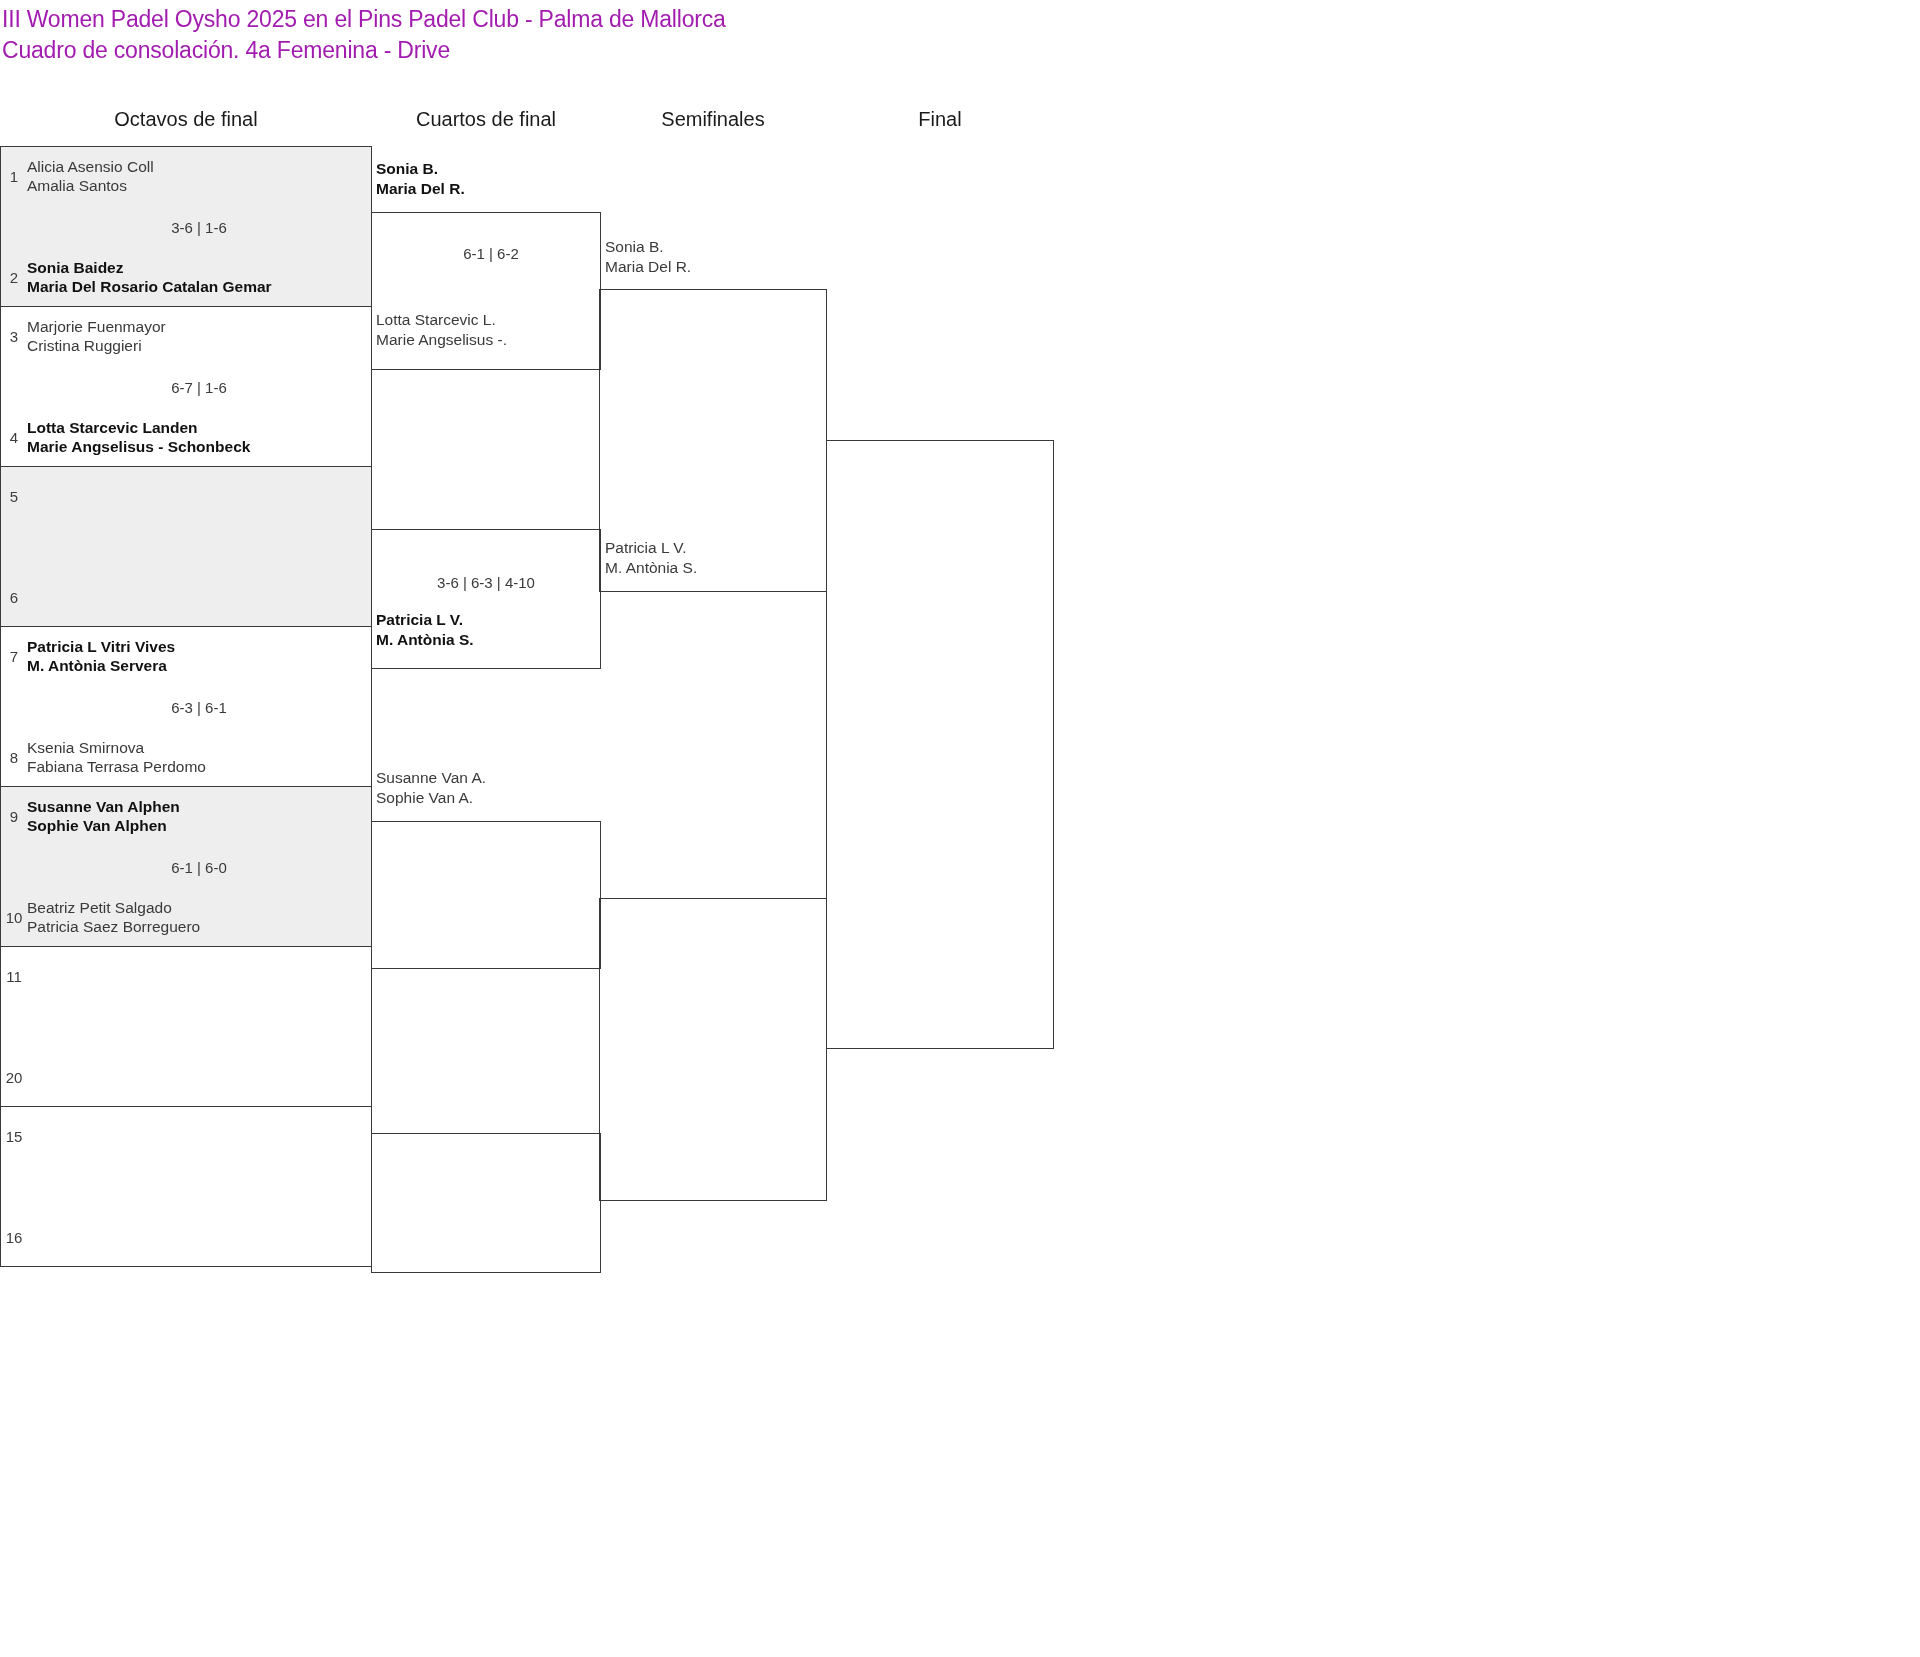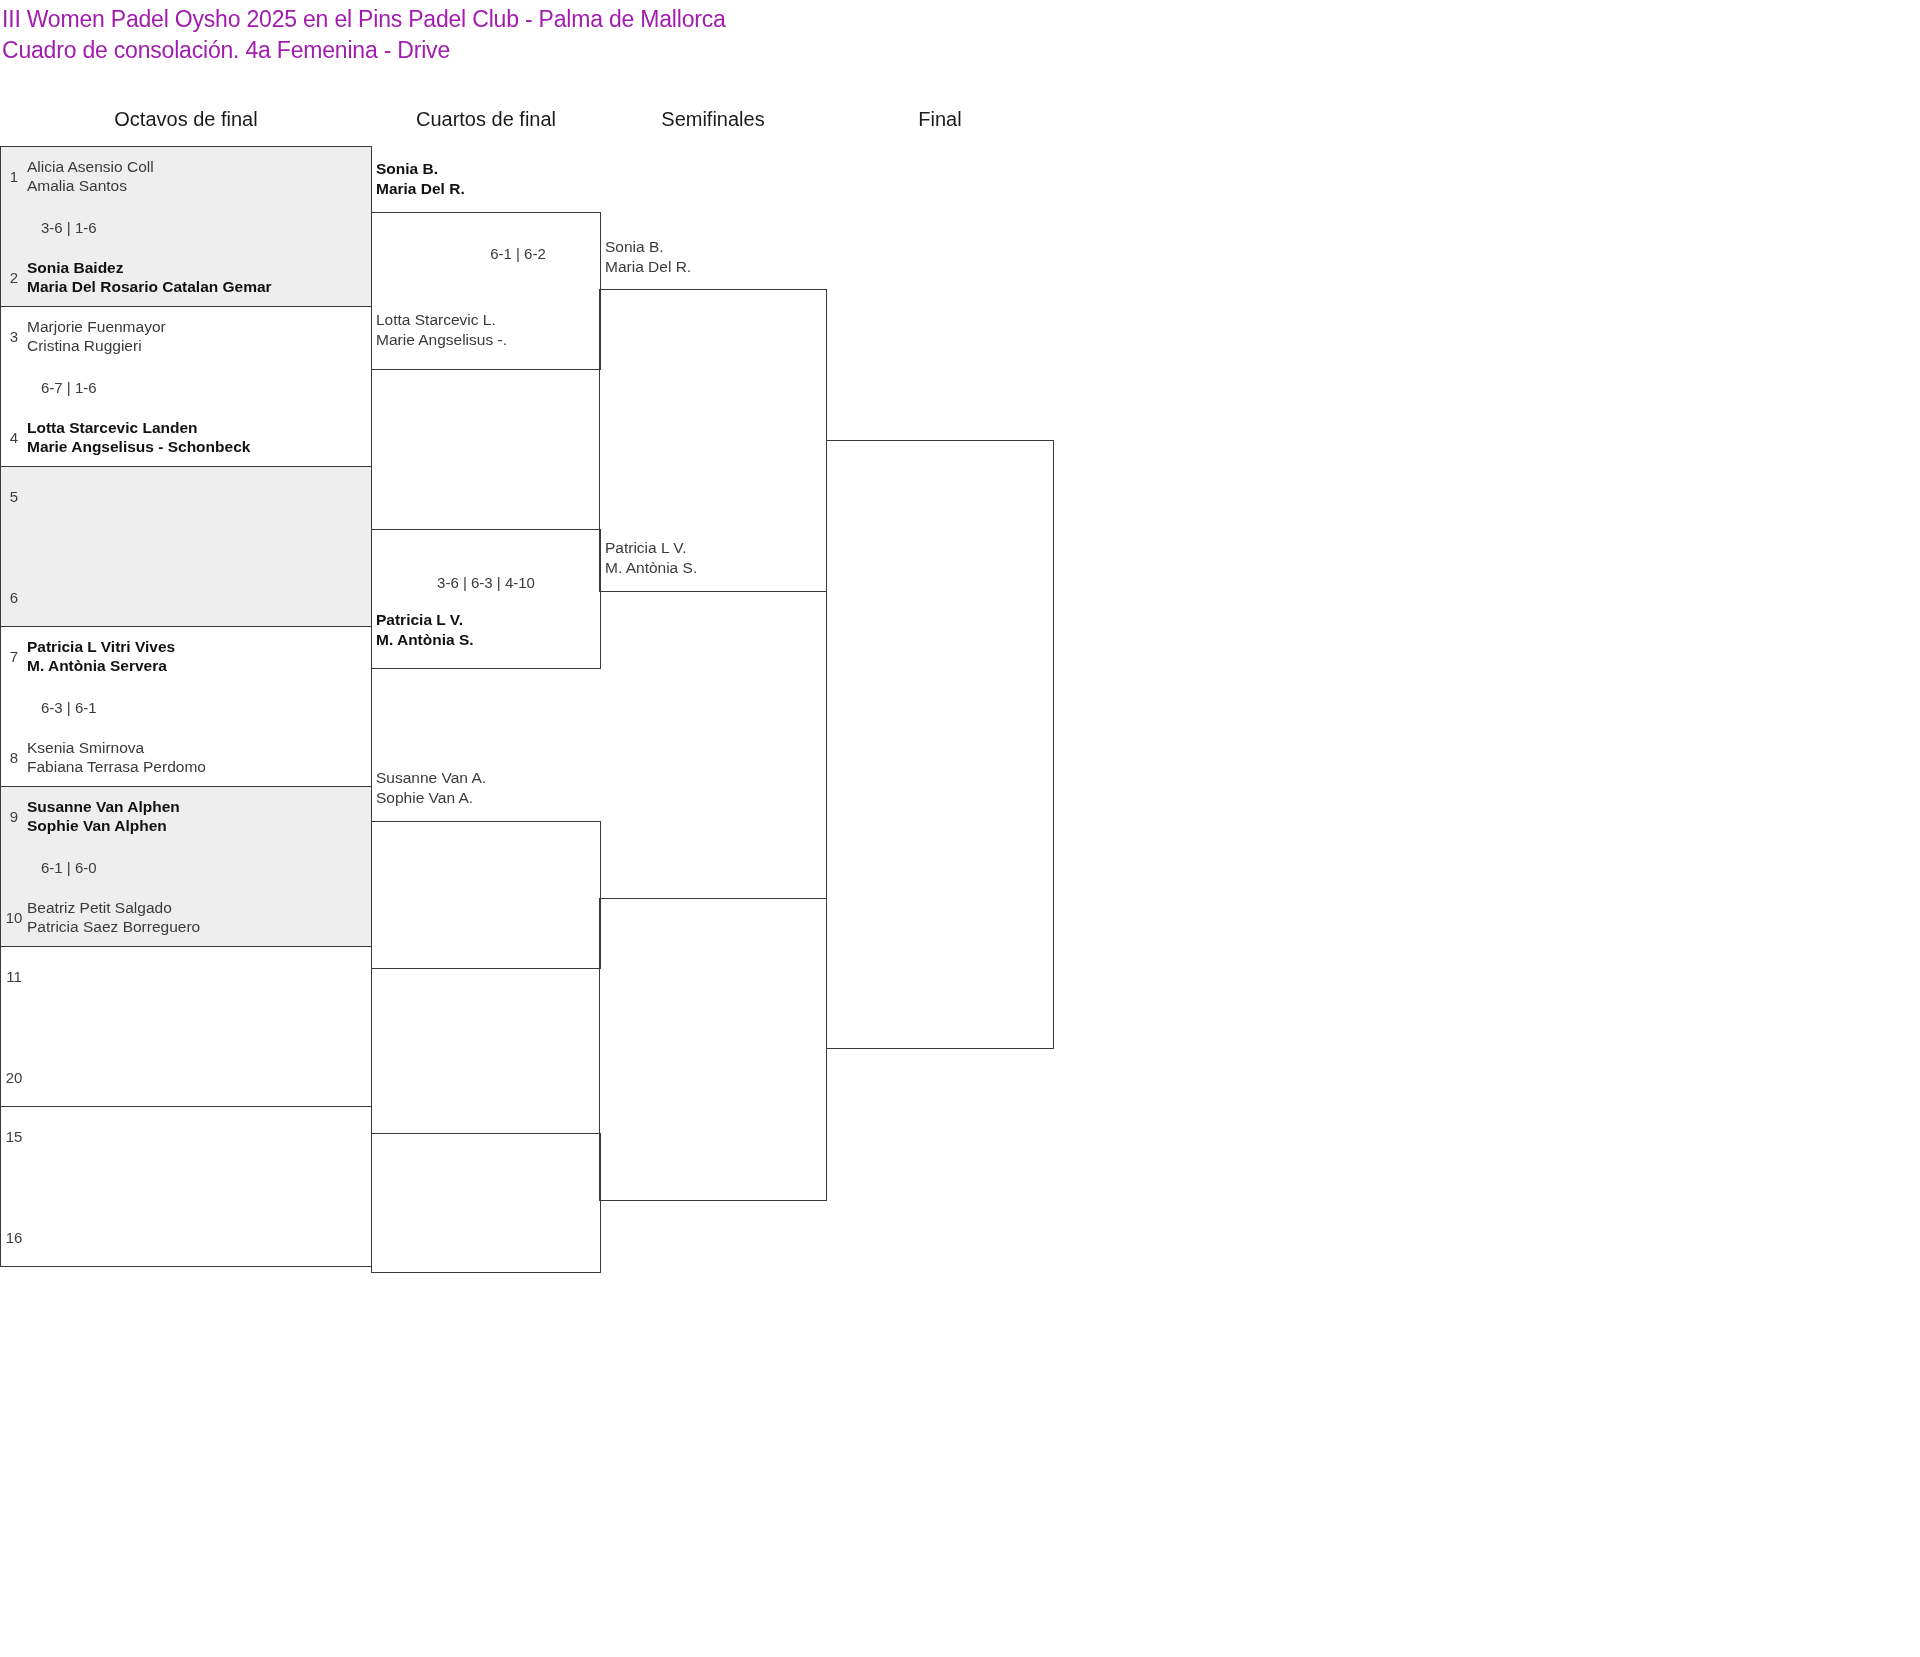--- a/index.html
+++ b/index.html
@@ -95,25 +95,25 @@
     white-space: nowrap;
   }
   .pair.win {
     font-weight: 700;
     color: #111111;
   }
   .pair .ln { display: block; }
 
   .r1-score {
     position: absolute;
-    left: 14px;
+    left: 0;
     width: 100%;
     top: 50%;
     transform: translateY(-50%);
-    text-align: left;
+    text-align: center;
     font-size: 15px;
     color: #3a3a3a;
     padding-left: 26px;
     box-sizing: border-box;
   }
 
   
   .cbox {
     position: absolute;
     box-sizing: border-box;
@@ -289,21 +289,21 @@
 
   <div class="cbox" style="left:371px; top:212px; width:230px; height:158px;"></div>
   <div class="cbox" style="left:371px; top:529px; width:230px; height:140px;"></div>
   <div class="cbox" style="left:371px; top:821px; width:230px; height:148px;"></div>
   <div class="cbox" style="left:371px; top:1133px; width:230px; height:140px;"></div>
 
   <div class="label-pair win" style="left:376px; top:159px;">
     <span class="ln">Sonia B.</span>
     <span class="ln">Maria Del R.</span>
   </div>
-  <div class="cbox-score" style="left:381px; top:245px; width:274px;">6-1 | 6-2</div>
+  <div class="cbox-score" style="left:354px; top:245px; width:274px;">6-1 | 6-2</div>
   <div class="label-pair" style="left:376px; top:310px;">
     <span class="ln">Lotta Starcevic L.</span>
     <span class="ln">Marie Angselisus -.</span>
   </div>
 
   <div class="label-pair" style="left:376px; top:476px;">
     <span class="ln"></span>
     <span class="ln"></span>
   </div>
   <div class="cbox-score" style="left:371px; top:546px; width:230px;margin-top:28px;">3-6 | 6-3 | 4-10</div>

